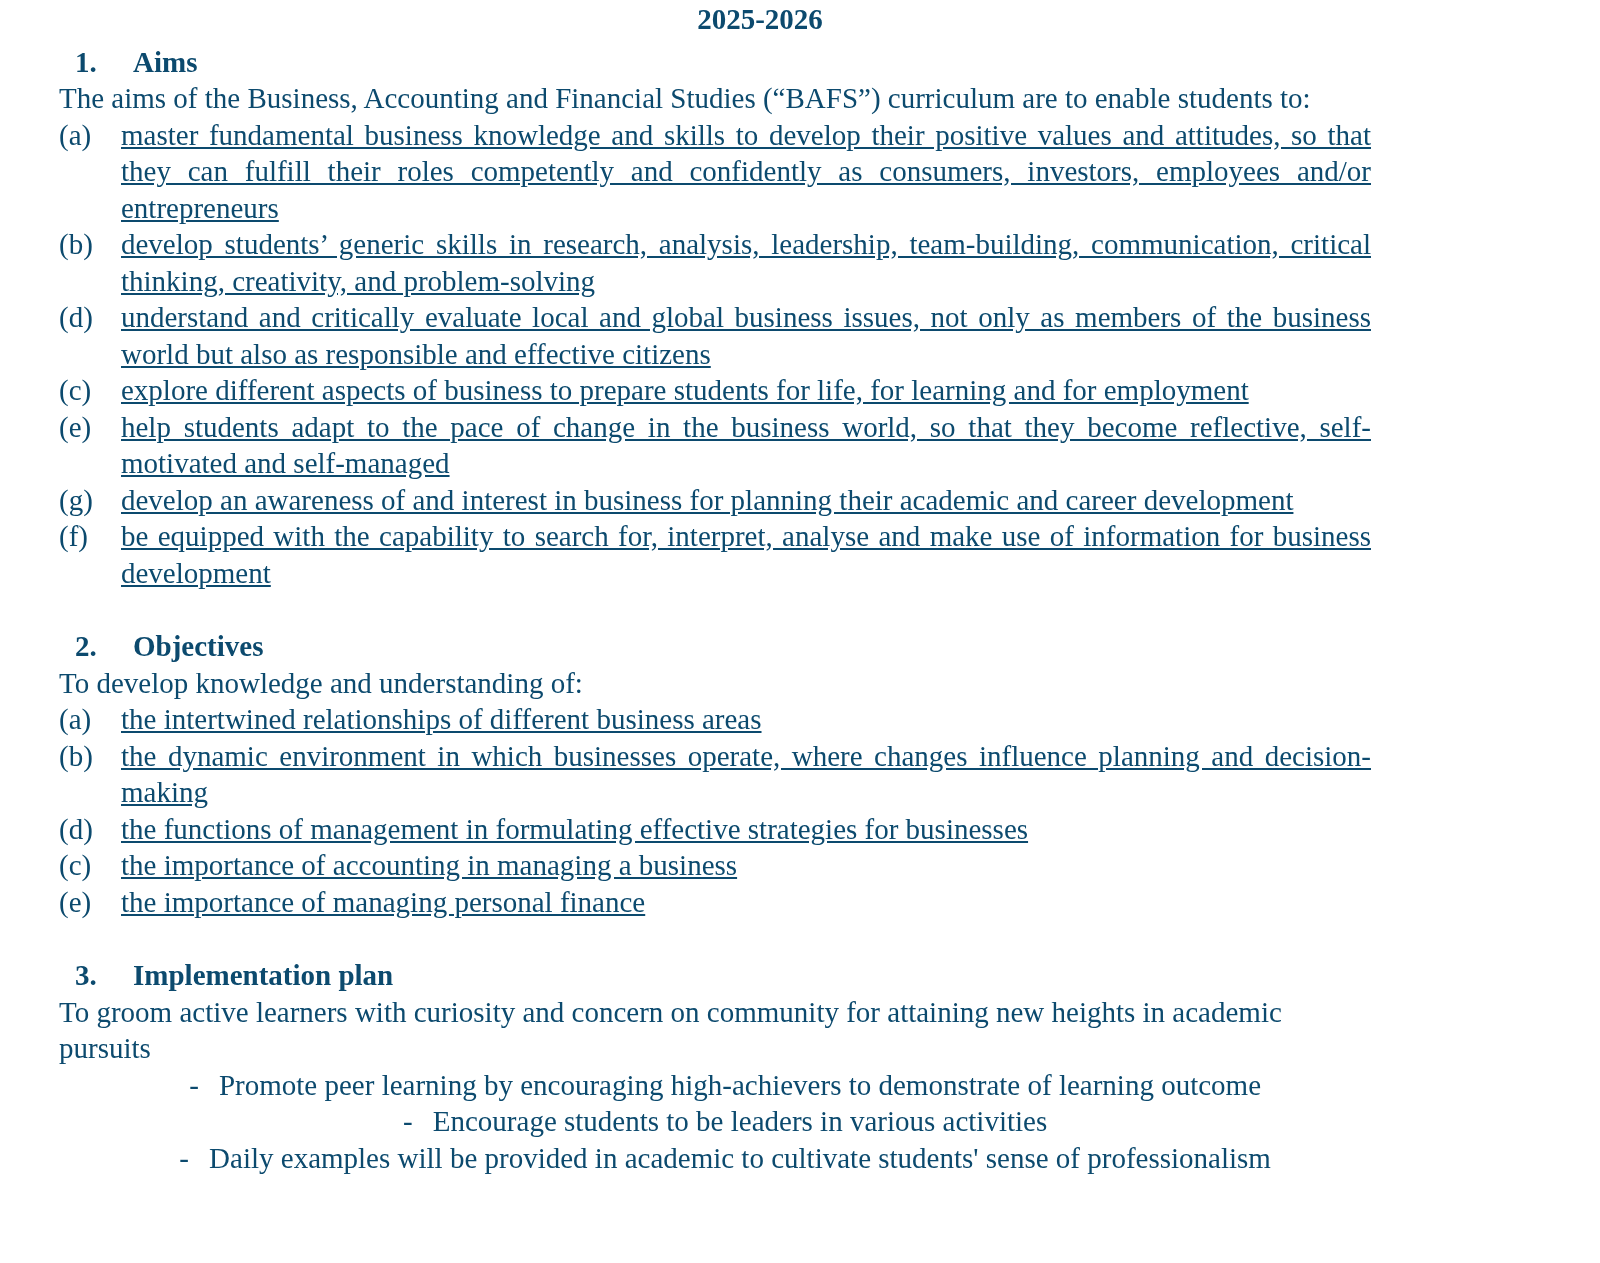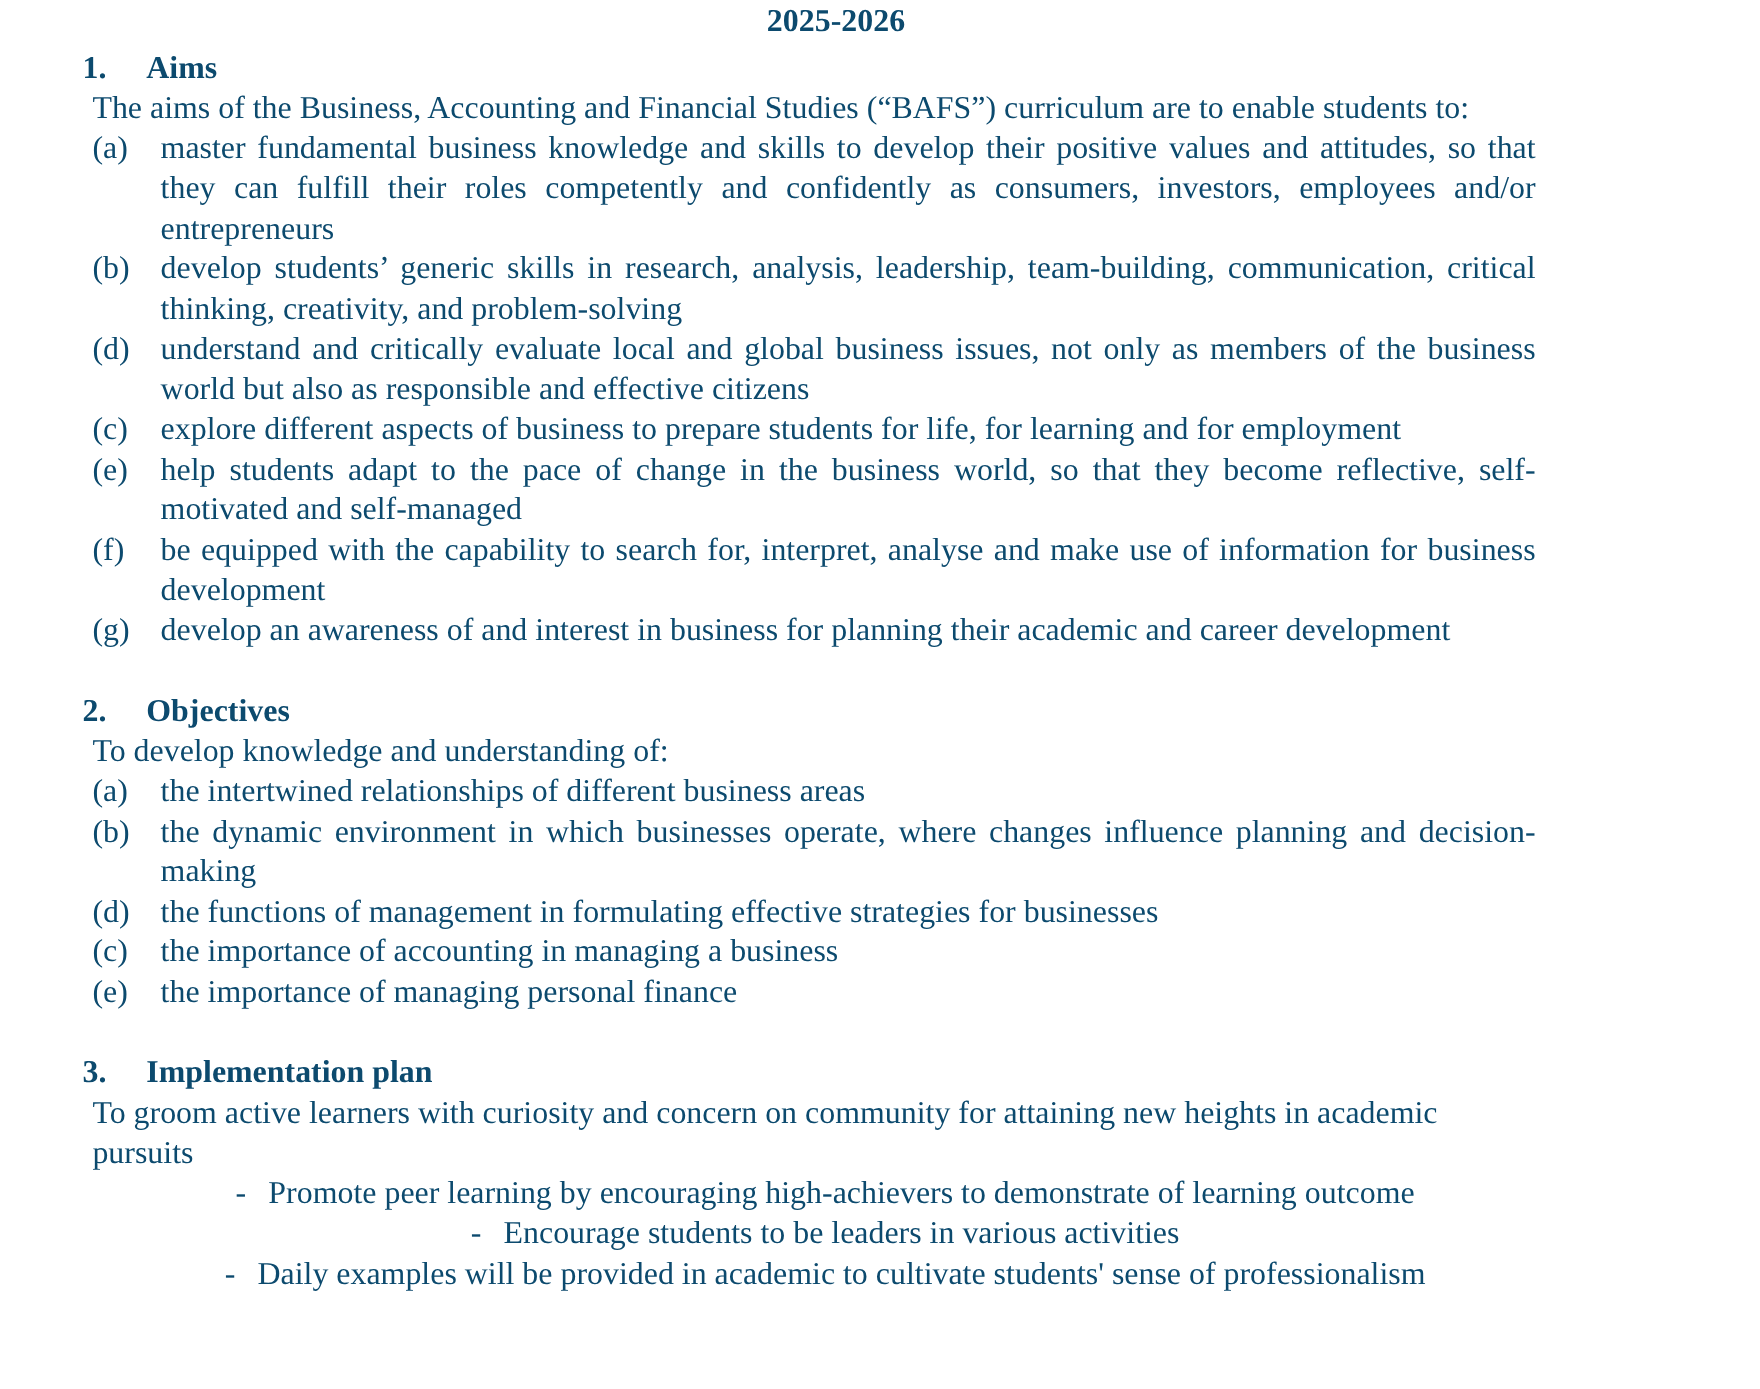--- a/index.html
+++ b/index.html
@@ -35,32 +35,33 @@
     display: flex;
     font-weight: 700;
     margin-left: 75px;
     margin-right: 155px;
   }
   .sec-num {
     flex: none;
     width: 58px;
   }
   .sec-body {
-    margin-left: 84px;
+    margin-left: 59px;
     width: 1312px;
   }
   .intro {
     text-align: justify;
   }
   .intro.left-align {
     text-align: left;
   }
   .item-letter {
     text-align: justify;
     padding-left: 62px;
+    text-decoration: underline;
   }
   .item-letter .marker {
     display: inline-block;
     width: 62px;
     margin-left: -62px;
   }
   .item-dash {
     text-align: center;
     padding-left: 50px;
   }
@@ -82,22 +83,22 @@
       <span class="sec-num">1.</span>
       <span>Aims</span>
     </div>
     <div class="sec-body">
       <div class="intro">The aims of the Business, Accounting and Financial Studies (“BAFS”) curriculum are to enable students to:</div>
       <div class="item-letter"><span class="marker">(a)</span><span>master fundamental business knowledge and skills to develop their positive values and attitudes, so that they can fulfill their roles competently and confidently as consumers, investors, employees and/or entrepreneurs</span></div>
       <div class="item-letter"><span class="marker">(b)</span><span>develop students’ generic skills in research, analysis, leadership, team-building, communication, critical thinking, creativity, and problem-solving</span></div>
       <div class="item-letter"><span class="marker">(d)</span><span>understand and critically evaluate local and global business issues, not only as members of the business world but also as responsible and effective citizens</span></div>
       <div class="item-letter"><span class="marker">(c)</span><span>explore different aspects of business to prepare students for life, for learning and for employment</span></div>
       <div class="item-letter"><span class="marker">(e)</span><span>help students adapt to the pace of change in the business world, so that they become reflective, self-motivated and self-managed</span></div>
+      <div class="item-letter"><span class="marker">(g)</span><span>develop an awareness of and interest in business for planning their academic and career development</span></div>
       <div class="item-letter"><span class="marker">(f)</span><span>be equipped with the capability to search for, interpret, analyse and make use of information for business development</span></div>
-      <div class="item-letter"><span class="marker">(g)</span><span>develop an awareness of and interest in business for planning their academic and career development</span></div>
     </div>
   </div>
 
   <div class="section">
     <div class="sec-head">
       <span class="sec-num">2.</span>
       <span>Objectives</span>
     </div>
     <div class="sec-body">
       <div class="intro left-align">To develop knowledge and understanding of:</div>

